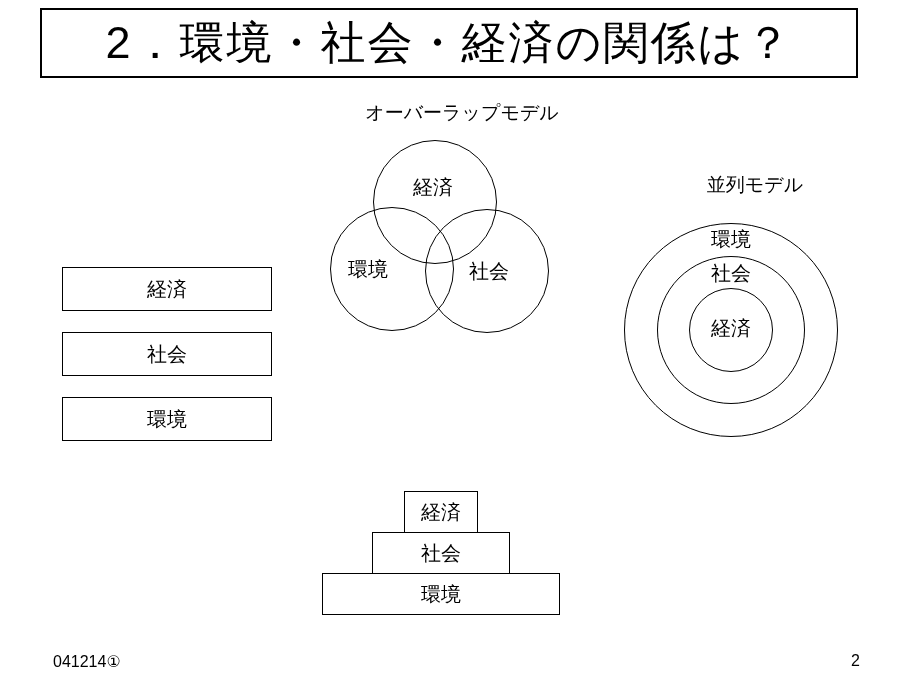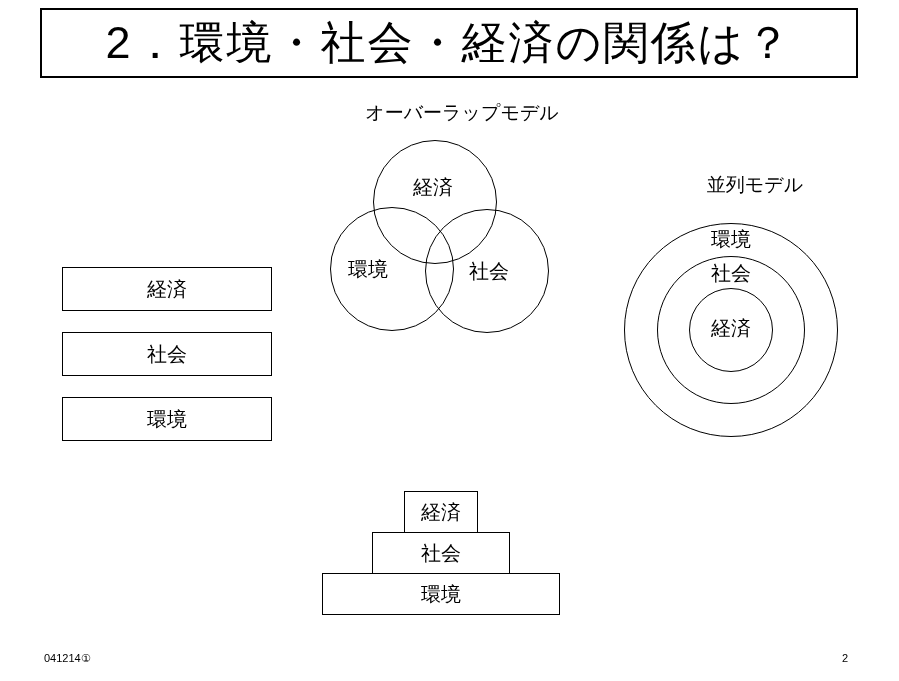--- a/index.html
+++ b/index.html
@@ -27,21 +27,21 @@
     position:absolute;transform:translate(-50%,-50%);
     font-size:20px;white-space:nowrap;line-height:1;
   }
 
   .rect-box{
     position:absolute;border:1.5px solid #000;box-sizing:border-box;
     display:flex;align-items:center;justify-content:center;
     font-size:20px;background:transparent;
   }
 
-  .footer-text{position:absolute;font-size:11px;white-space:nowrap;}
+  .footer-text{position:absolute;font-size:16px;white-space:nowrap;margin-left:9px;}
 </style>
 </head>
 <body>
 
 <div class="slide">
 
   <div class="title-box">
     <span>2．環境・社会・経済の関係は？</span>
   </div>
 

